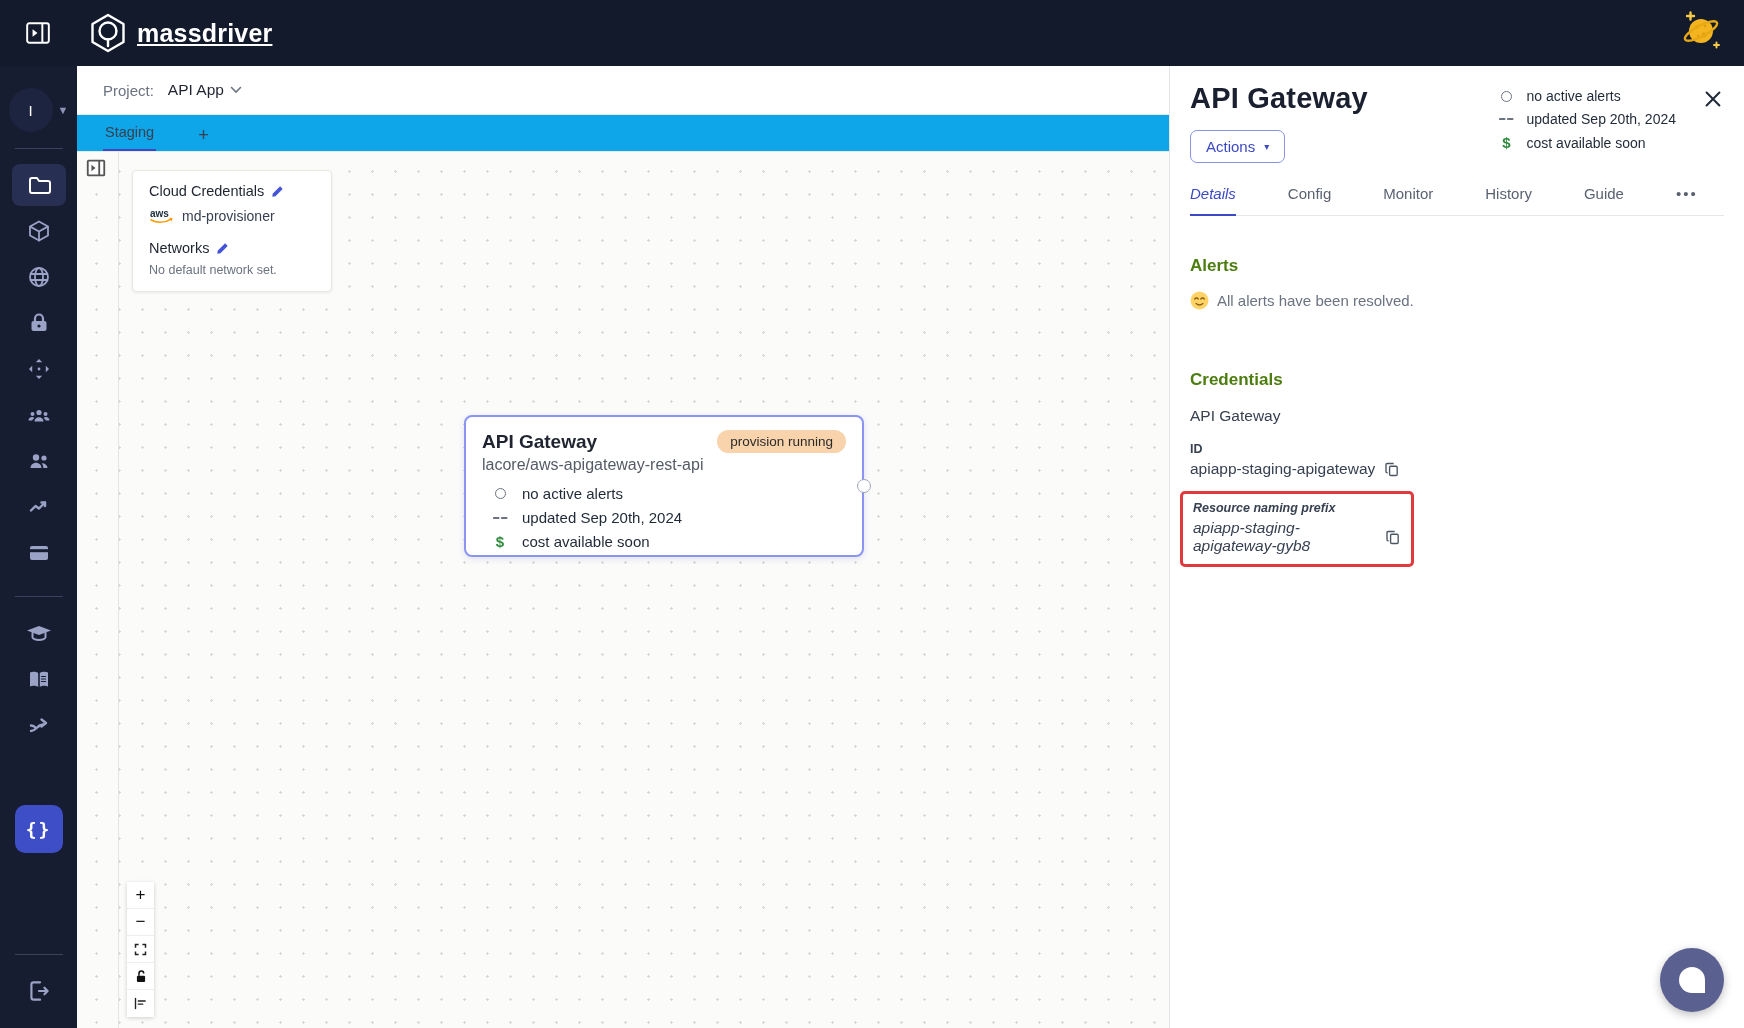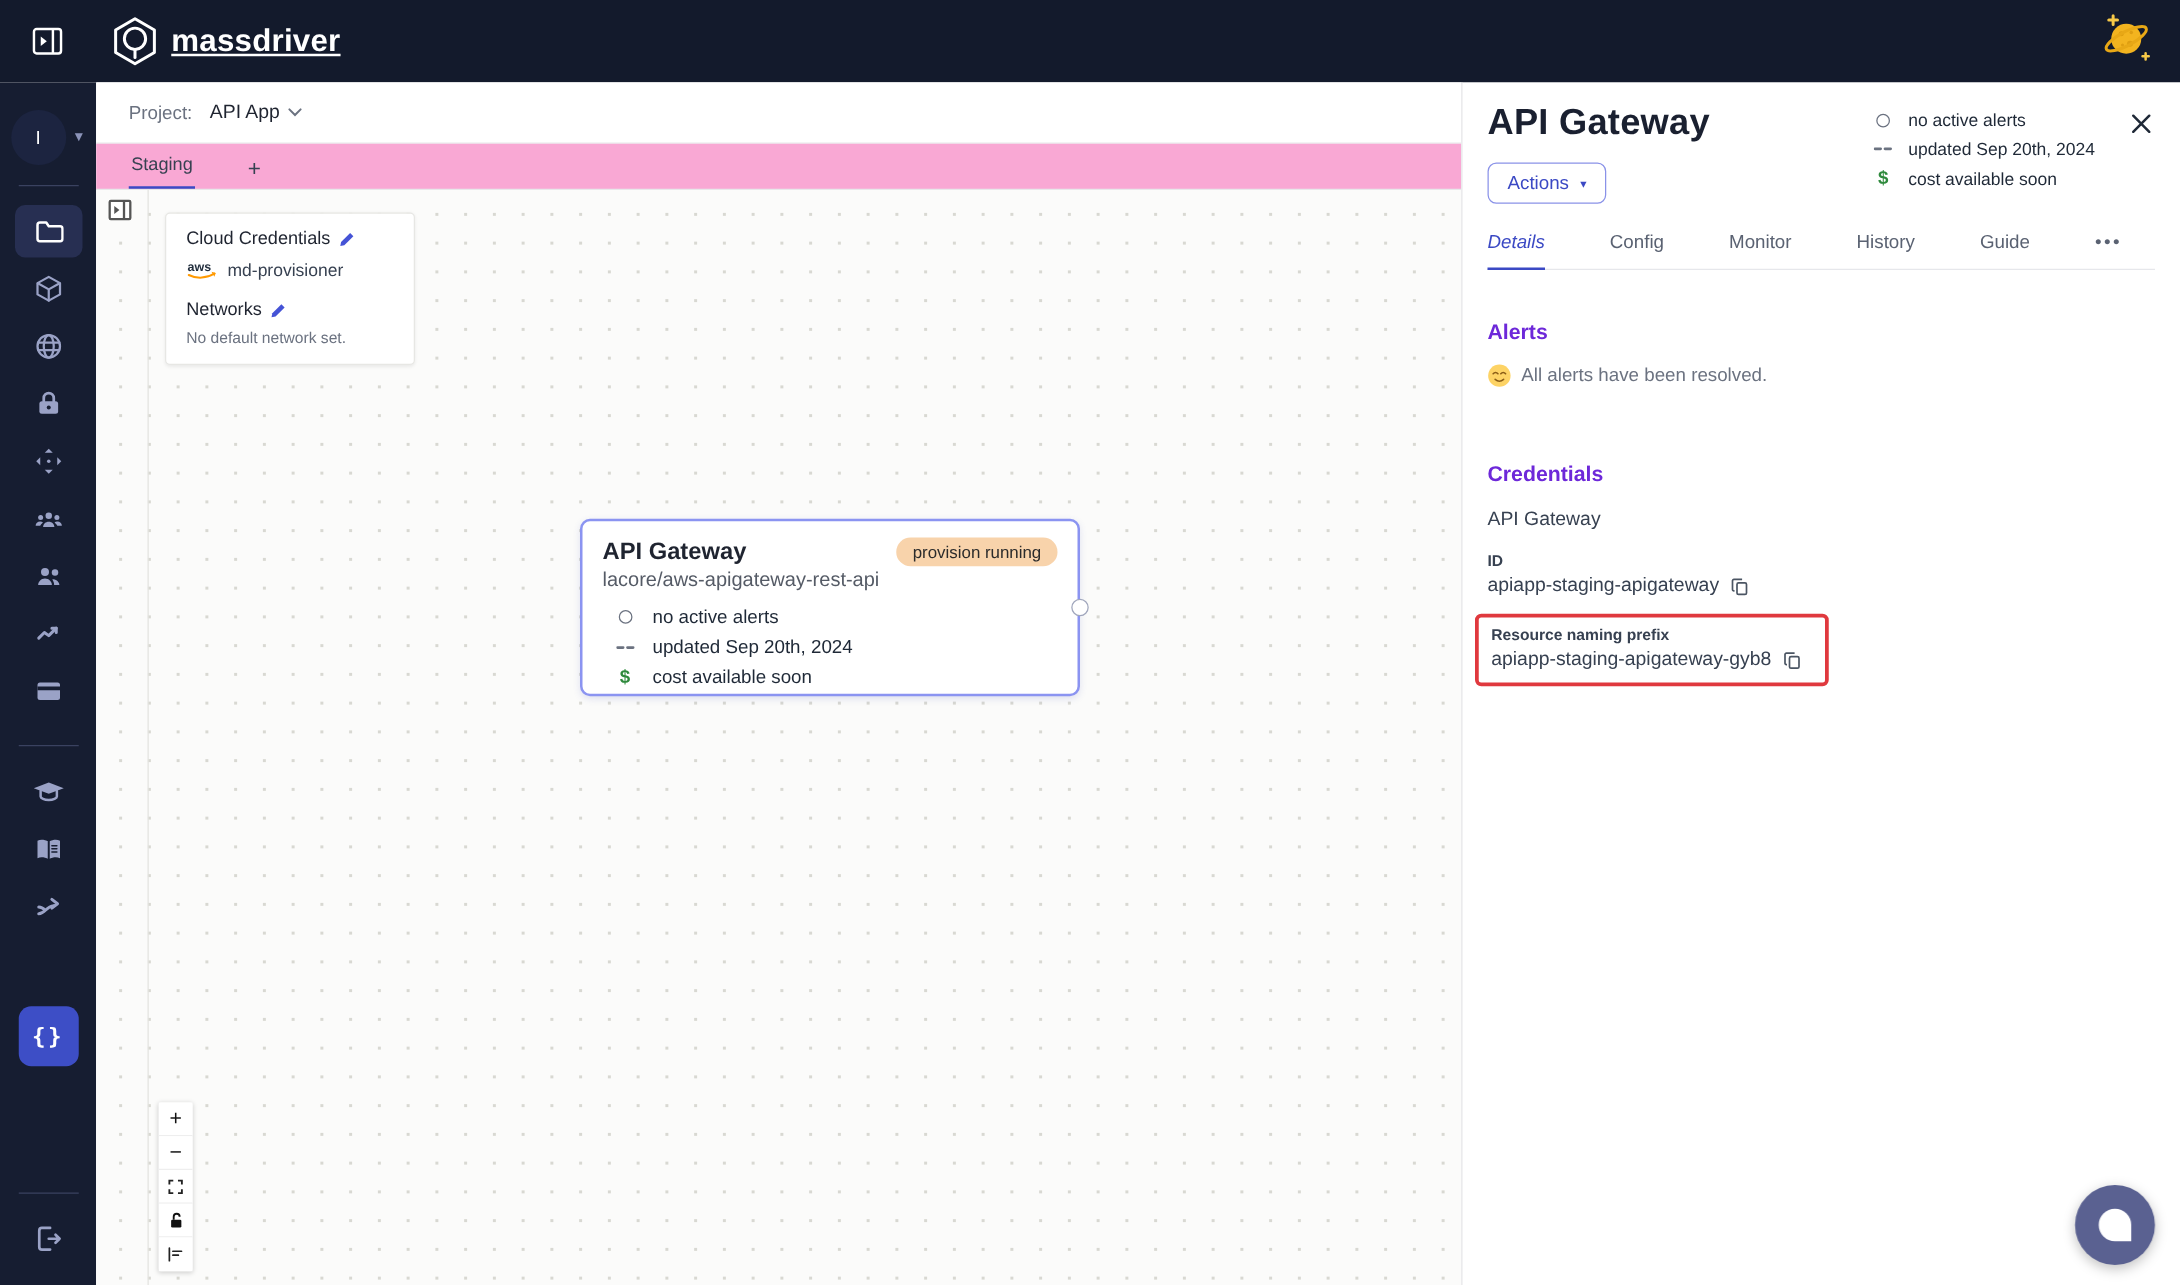--- a/index.html
+++ b/index.html
@@ -31,21 +31,21 @@
   .side-btn.active svg { stroke:#ffffff; }
   .code-btn { margin-top:56px; width:48px; height:48px; border-radius:10px; background:#3D4EC6; color:#fff; display:flex; align-items:center; justify-content:center; font-family:"DejaVu Sans Mono", monospace; font-size:18px; font-weight:700; letter-spacing:2px; cursor:pointer; }
   .side-grow { flex:1; }
   .logout-wrap { margin-bottom:14px; }
 
   
   .canvas-col { flex:1; display:flex; flex-direction:column; min-width:0; background:#fff; }
   .project-row { height:49px; flex:0 0 49px; display:flex; align-items:center; padding-left:26px; border-bottom:1px solid #e8e8ea; background:#fff; }
   .project-label { color:#6b7280; font-size:15px; margin-right:14px; }
   .project-name { color:#1f2430; font-size:15.5px; font-weight:500; display:flex; align-items:center; gap:6px; cursor:pointer; }
-  .tabs-row { height:37px; flex:0 0 37px; display:flex; align-items:flex-end; padding-left:26px; border-bottom:1px solid #e8e8ea; background:#f9a8d4; }
+  .tabs-row { height:37px; flex:0 0 37px; display:flex; align-items:flex-end; padding-left:26px; border-bottom:1px solid #e8e8ea; background:#0ea5e9; }
   .env-tab { font-size:14.5px; color:#374151; padding:0 2px 9px; border-bottom:2.5px solid #3B49C4; cursor:pointer; }
   .add-tab { font-size:18px; color:#374151; margin:0 0 7px 42px; line-height:1; cursor:pointer; }
 
   .viewport { flex:1; position:relative; background:#fbfbfa;
     background-image:radial-gradient(#d8d8d2 1.3px, transparent 1.3px);
     background-size:23px 23px; background-position:8px 8px; overflow:hidden;padding-left:40px; }
   .drawer-line { position:absolute; left:41px; top:0; bottom:0; width:1px; background:#e4e4e0; }
   .expand-btn { position:absolute; left:7px; top:4px; width:24px; height:24px; background:#fbfbfa; display:flex; align-items:center; justify-content:center; cursor:pointer; }
 
   
@@ -83,29 +83,29 @@
   .panel-statuses { margin-left:auto; margin-right:26px; margin-top:6px; display:flex; flex-direction:column; gap:7px; }
   .p-status { display:flex; align-items:center; font-size:14px; color:#1f2937; }
   .p-status .status-ico { margin-left:0; margin-right:11px; width:18px; }
   .close-btn { margin-top:6px; cursor:pointer; display:flex; }
 
   .panel-tabs { display:flex; gap:52px; margin-top:22px; border-bottom:1px solid #e6e7eb; }
   .ptab { font-size:15px; color:#5a6272; padding-bottom:12px; cursor:pointer; }
   .ptab.active { color:#3B49C4; border-bottom:2.5px solid #3B49C4; margin-bottom:-1px;font-style:italic; }
   .ptab-more { font-size:15px; color:#5a6272; letter-spacing:2px; padding-bottom:12px; cursor:pointer; }
 
-  .section-h { font-size:17px; font-weight:700; color:#6d28d9; }
+  .section-h { font-size:17px; font-weight:700; color:#4d7c0f; }
   .alerts-h { margin-top:40px; }
   .alerts-msg { margin-top:15px; display:flex; align-items:center; gap:8px; font-size:15px; color:#6b7280; }
   .ident-h { margin-top:60px; }
   .field { margin-top:17px; }
   .f-label { font-size:12.5px; font-weight:700; color:#374151; }
   .f-value { font-size:15.5px; color:#374151; margin-top:4px; display:flex; align-items:center; gap:9px; }
   .copy-ico { cursor:pointer; display:inline-flex; }
-  .field.highlight { border:3px solid #E0393E; border-radius:5px; width:283px; margin-left:-10px; margin-top:13px; padding:7px 10px 9px; }
+  .field.highlight { border:3px solid #E0393E; border-radius:5px; width:234px; margin-left:-10px; margin-top:13px; padding:7px 10px 9px;font-style:italic; }
 
   
   .chat-bubble { position:fixed; left:1660px; top:948px; width:64px; height:64px; border-radius:50%; background:#5A6191; box-shadow:0 3px 10px rgba(0,0,0,.25); display:flex; align-items:center; justify-content:center; cursor:pointer; }
   .chat-glyph { width:26px; height:26px; background:#fff; border-radius:55% 55% 0 55%; }
 </style>
 </head>
 <body>
 
 <div class="app">
 

